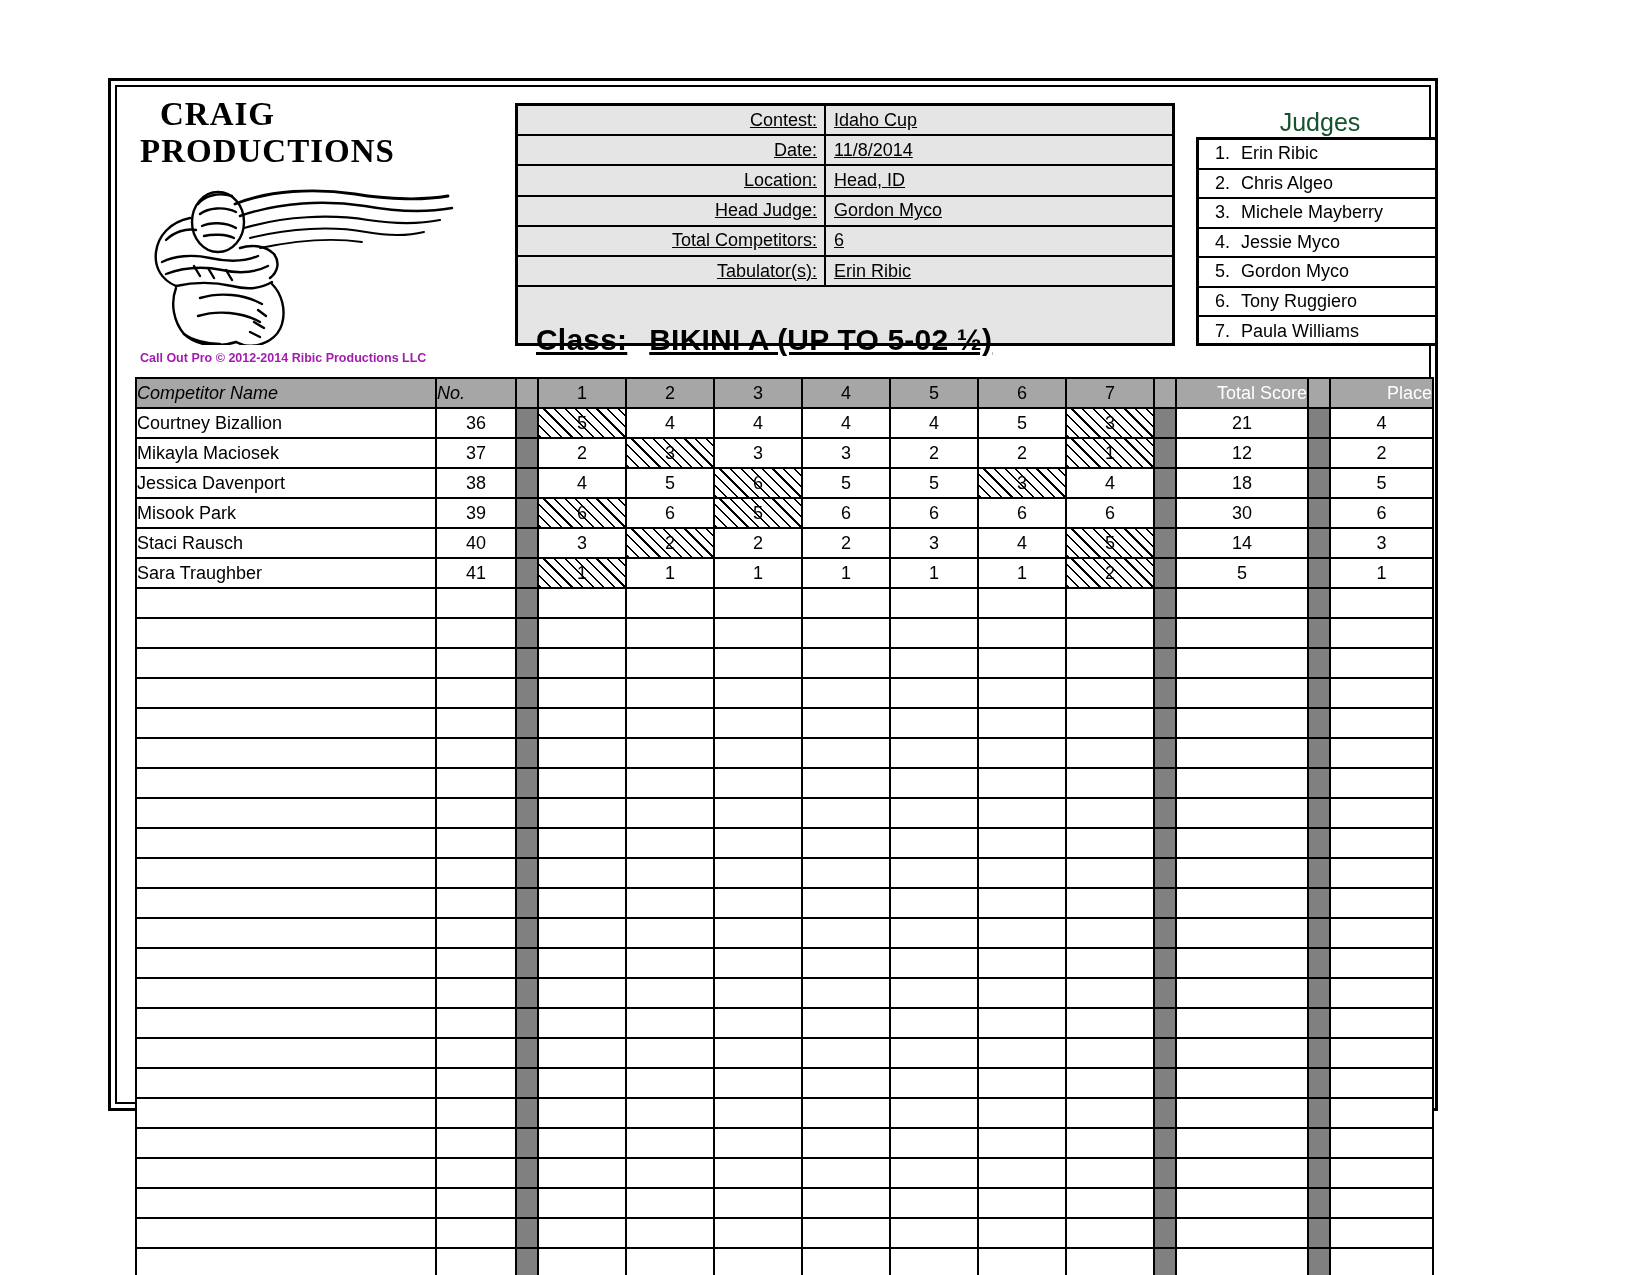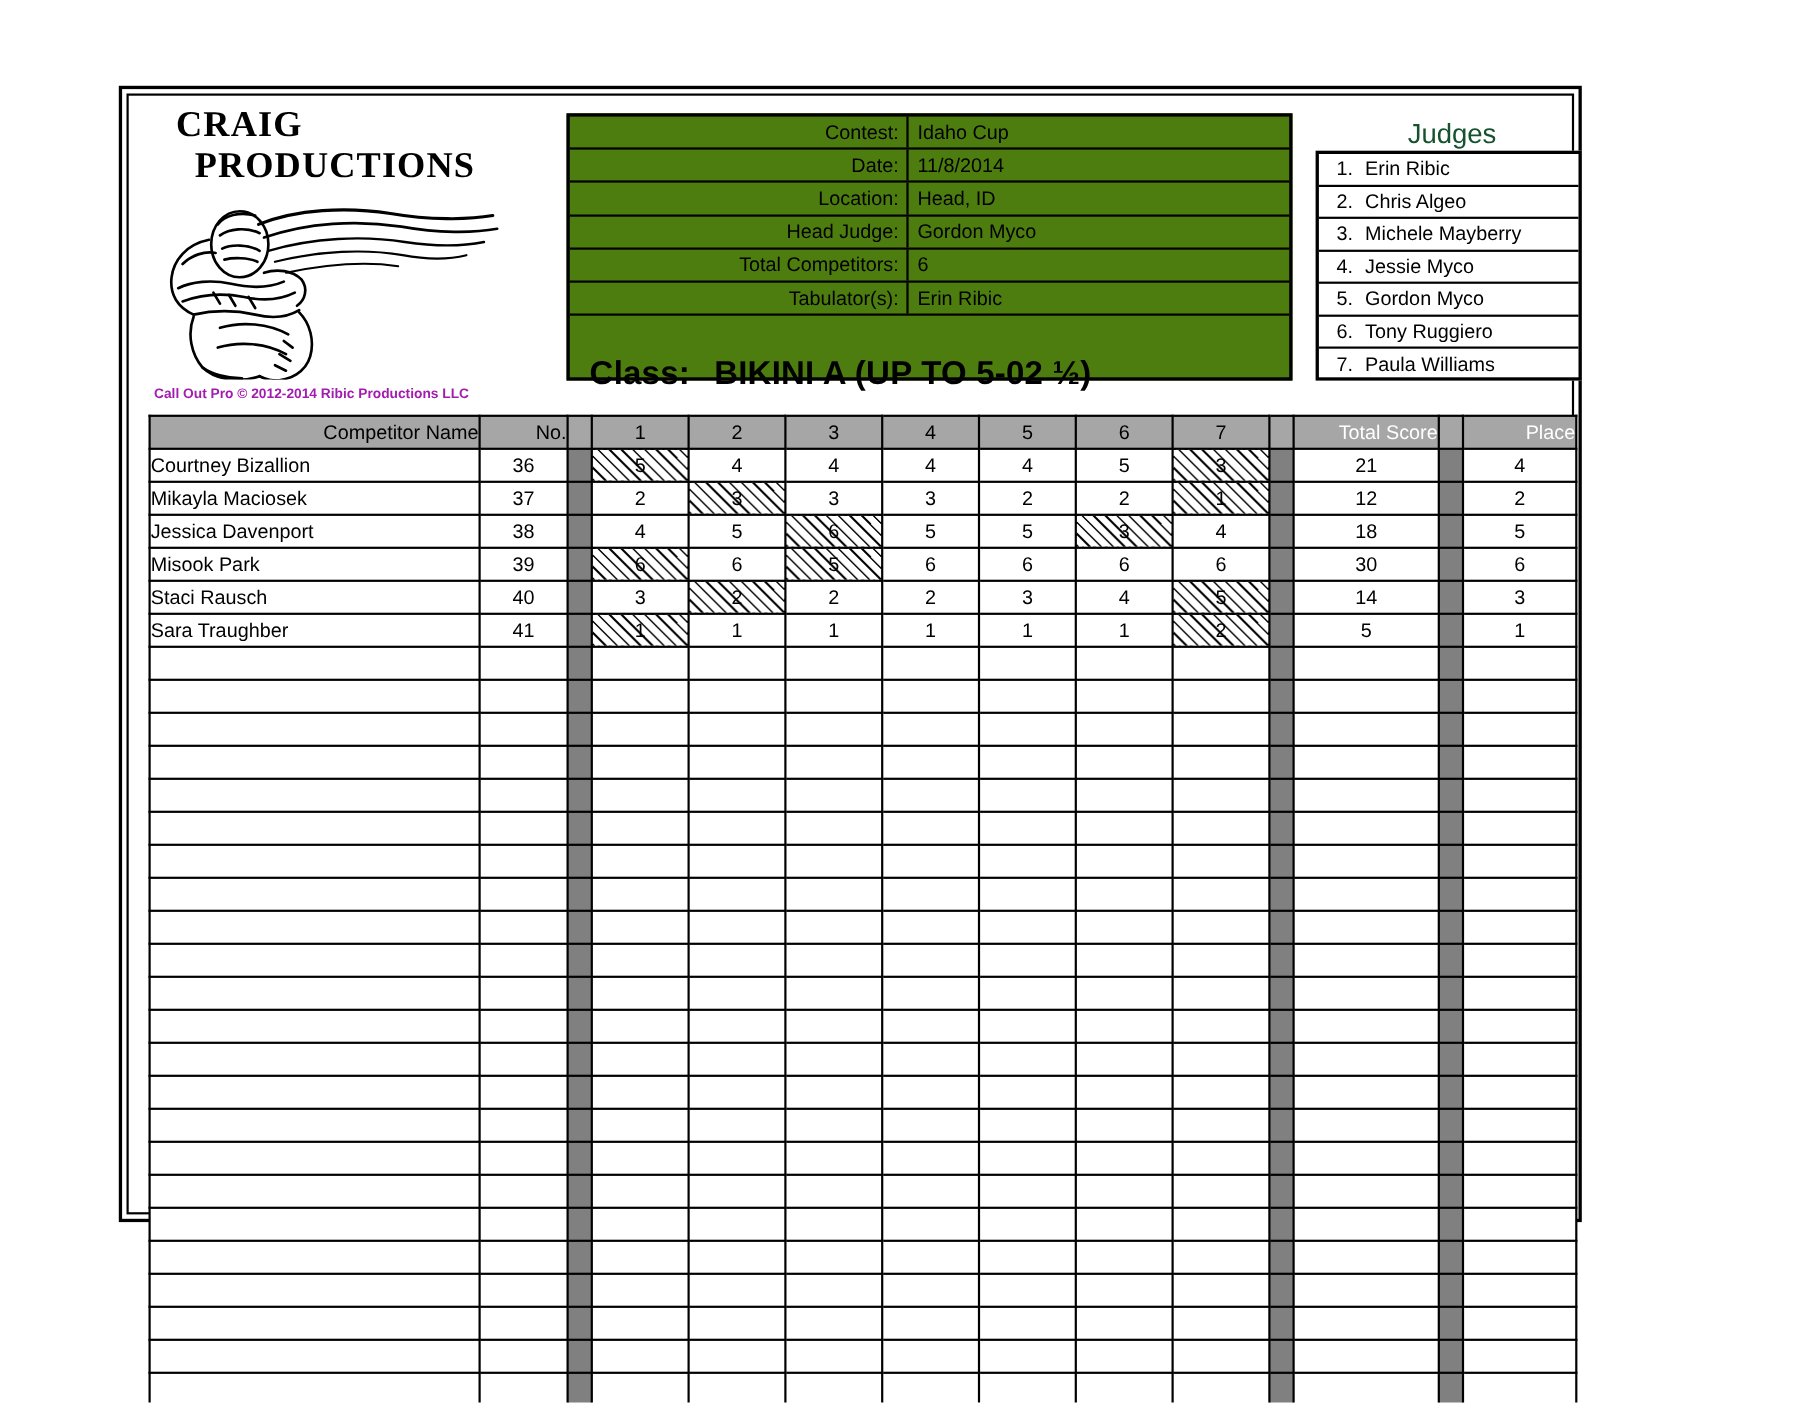--- a/index.html
+++ b/index.html
@@ -36,21 +36,20 @@
     position: absolute;
     left: 140px; top: 98px;
     width: 330px; height: 250px;
   }
   .logo-text {
     font-family: "Liberation Serif", serif;
     font-weight: bold;
     color: #000;
     letter-spacing: 1px;
     line-height: 1.0;
-    margin-left: 37px;
   }
   .logo-craig { font-size: 33px; margin-left: 20px; }
   .logo-prod  { font-size: 33px; margin-top: 4px; }
   .logo-figure { position: relative; width: 320px; height: 175px; margin-top: 2px; }
 
   .copyright {
     position: absolute;
     left: 140px; top: 351px;
     font-size: 12.5px;
     font-weight: bold;
@@ -58,21 +57,22 @@
     white-space: nowrap;
     font-family: Liberation Sans, sans-serif;
   }
 
   
   .contest-box {
     position: absolute;
     left: 515px; top: 103px;
     width: 660px; height: 243px;
     border: 3px solid #000;
-    background: #4d7c0f;
+    background: #e5e5e5;
+    text-decoration: underline;
   }
   .info-row { display: flex; height: 30.2px; border-bottom: 2px solid #000; }
   .info-label {
     width: 308px;
     text-align: right;
     padding-right: 7px;
     font-size: 18px;
     color: #000;
     display: flex; align-items: center; justify-content: flex-end;
     border-right: 2px solid #000;
@@ -134,23 +134,24 @@
     height: 30px;
     font-size: 18px;
     color: #000;
     font-weight: normal;
     padding: 0;
     background: #fff;
   }
   .hdr {
     background: #a6a6a6 !important;
     font-weight: bold;
-    text-align: right;
+    text-align: left;
     font-size: 18px;
     height: 28px;
+    font-style: italic;
   }
   .hdr-white {
     background: #a6a6a6 !important;
     font-weight: bold;
     color: #ffffff !important;
     text-align: right;
     font-size: 18px;
   }
   .hdr-judge { background: #a6a6a6 !important; font-weight: bold; text-align: center; }
   .spacer-col {

